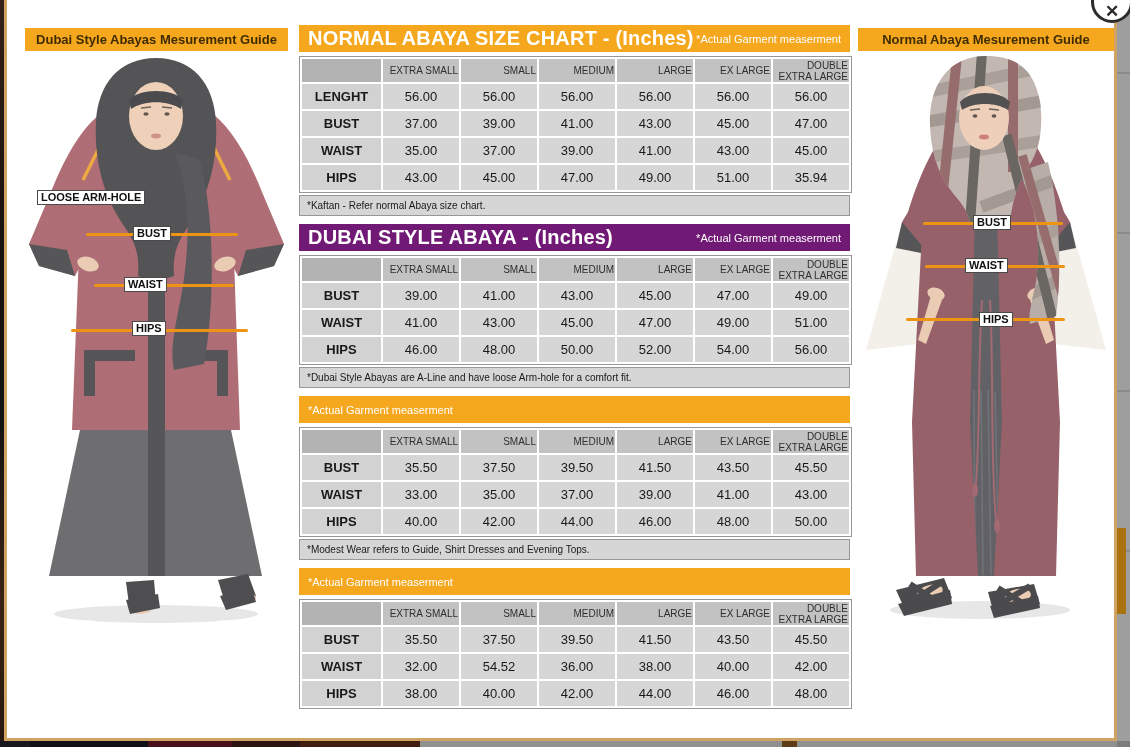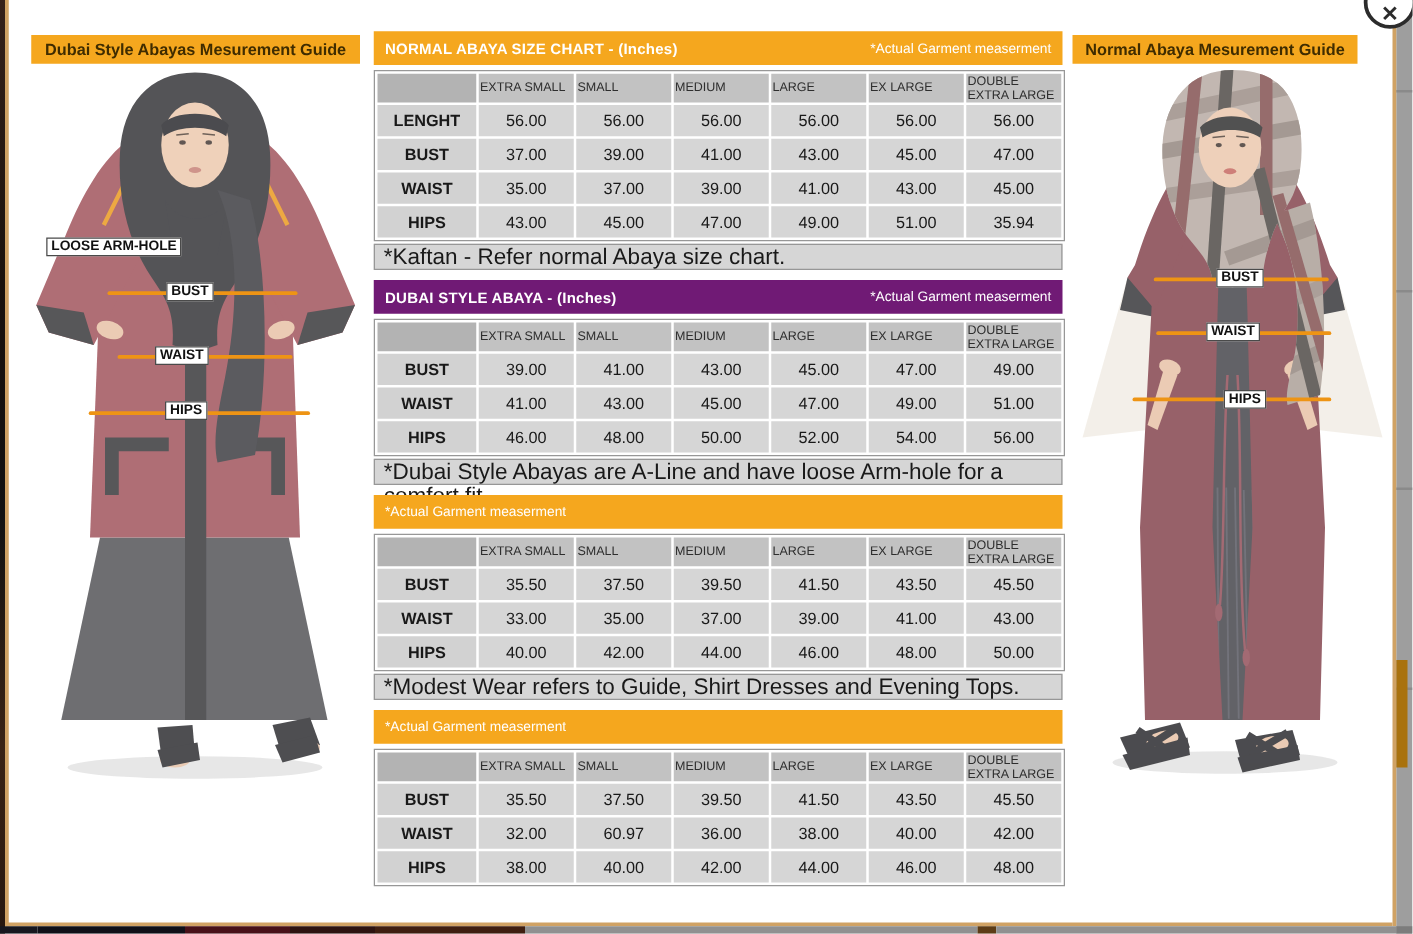--- a/index.html
+++ b/index.html
@@ -34,21 +34,21 @@
     font-size:17px; font-weight:bold; color:#2c2c2c; cursor:pointer;
   }
 
   
   .side-header {
     position:absolute; height:23px; z-index:4;
     display:flex; align-items:center; justify-content:center;
     font-size:13px; font-weight:bold; color:#3f2c00;
   }
   .side-header.left  { left:25px;  top:28px; width:263px; }
-  .side-header.right { left:858px; top:28px; width:228px; }
+  .side-header.right { left:858px; top:28px; width:256px; }
 
   
   .figure { position:absolute; top:52px; z-index:1; }
   .figure.left  { left:22px;  width:268px; height:585px; }
   .figure.right { left:858px; width:256px; height:585px; }
   .figure svg { width:100%; height:100%; display:block; }
 
   .measure-line {
     position:absolute; height:3px; border-radius:2px; z-index:2;
   }
@@ -61,39 +61,39 @@
   
   .charts {
     position:absolute; left:299px; top:25px; width:551px; z-index:4;
     display:flex; flex-direction:column; gap:8px;
   }
   .chart-block { width:100%; }
   .chart-title {
     height:27px; padding:0 9px; margin-bottom:4px;
     display:flex; align-items:center; justify-content:space-between;
   }
-  .chart-title .t { color:#fff; font-size:12px; font-weight:bold; letter-spacing:0.2px; }
+  .chart-title .t { color:#fff; font-size:20px; font-weight:bold; letter-spacing:0.2px; }
   .chart-title .n { color:#fff; font-size:11px; font-weight:normal; }
   table.size-table {
     width:551px; table-layout:fixed; border-collapse:separate; border-spacing:2px;
     background:#fff; border:1px solid #979797;
   }
   table.size-table th {
     background:#c2c2c2; font-size:10px; font-weight:normal; color:#2e2e2e;
-    height:23px; text-align:left; vertical-align:middle; line-height:11px; padding:0 1px;
+    height:23px; text-align:right; vertical-align:middle; line-height:11px; padding:0 1px;
   }
   table.size-table th.corner { background:#b3b3b3; }
   table.size-table td {
     background:#d6d6d6; height:25px; text-align:center; vertical-align:middle;
     font-size:13px; color:#191919;
   }
   table.size-table td.rowlabel { background:#d2d2d2; font-weight:bold; }
   .chart-footnote {
     margin-top:2px; height:21px; background:#d6d6d6; border:1px solid #979797;
-    font-size:18px; line-height:19px; padding-left:7px; color:#191919;
+    font-size:10px; line-height:19px; padding-left:7px; color:#191919;
   }
 </style>
 </head>
 <body>
 
 <div class="edge-left"></div>
 <div class="border-left"></div>
 <div class="border-right"></div>
 <div class="border-bottom"></div>
 
@@ -493,21 +493,21 @@
             <td>35.50</td>
             <td>37.50</td>
             <td>39.50</td>
             <td>41.50</td>
             <td>43.50</td>
             <td>45.50</td>
           </tr>
           <tr>
             <td class="rowlabel">WAIST</td>
             <td>32.00</td>
-            <td>60.97</td>
+            <td>54.52</td>
             <td>36.00</td>
             <td>38.00</td>
             <td>40.00</td>
             <td>42.00</td>
           </tr>
           <tr>
             <td class="rowlabel">HIPS</td>
             <td>38.00</td>
             <td>40.00</td>
             <td>42.00</td>

